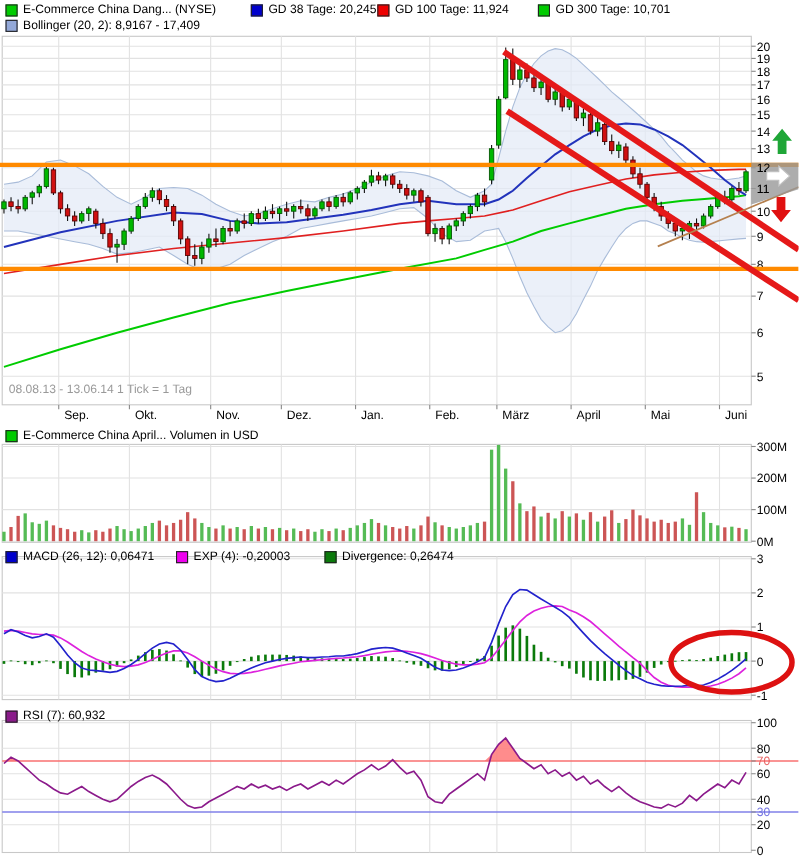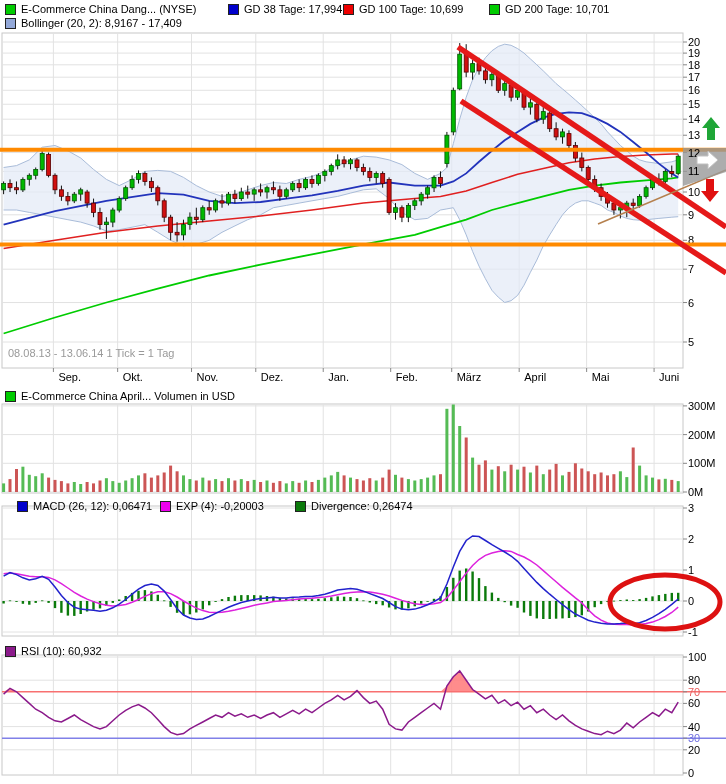--- a/index.html
+++ b/index.html
@@ -633,49 +633,49 @@
       <ellipse cx="665" cy="602" rx="55" ry="27" fill="none" stroke="#DD1111" stroke-width="5"></ellipse>
     </g>
 </svg>
 
 <div class="li" style="left:5px;top:3px">
   <span class="sq" style="background: rgb(0, 204, 0);"></span>
   <span>E-Commerce China Dang... (NYSE)</span>
 </div>
 <div class="li" style="left:228px;top:3px">
   <span class="sq" style="background: rgb(0, 0, 204);"></span>
-  <span>GD 38 Tage: 17,994</span>
+  <span>GD 38 Tage: 20,245</span>
 </div>
 <div class="li" style="left:343px;top:3px">
   <span class="sq" style="background: rgb(238, 0, 0);"></span>
-  <span>GD 100 Tage: 10,699</span>
+  <span>GD 100 Tage: 11,924</span>
 </div>
 <div class="li" style="left:489px;top:3px">
   <span class="sq" style="background: rgb(0, 204, 0);"></span>
-  <span>GD 200 Tage: 10,701</span>
+  <span>GD 300 Tage: 10,701</span>
 </div>
 <div class="li" style="left:5px;top:17px">
   <span class="sq" style="background: rgb(147, 168, 216);"></span>
   <span>Bollinger (20, 2): 8,9167 - 17,409</span>
 </div>
 
 <div class="li" style="left:5px;top:390px">
   <span class="sq" style="background: rgb(0, 204, 0);"></span>
   <span>E-Commerce China April... Volumen in USD</span>
 </div>
 
-<div class="li" style="left:17px;top:500px">
+<div class="li" style="left:5px;top:500px">
   <span class="sq" style="background: rgb(0, 0, 204);"></span>
   <span>MACD (26, 12): 0,06471</span>
 </div>
 <div class="li" style="left:160px;top:500px">
   <span class="sq" style="background: rgb(238, 0, 238);"></span>
   <span>EXP (4): -0,20003</span>
 </div>
 <div class="li" style="left:295px;top:500px">
   <span class="sq" style="background: rgb(11, 122, 11);"></span>
   <span>Divergence: 0,26474</span>
 </div>
 
 <div class="li" style="left:5px;top:645px">
   <span class="sq" style="background: rgb(139, 26, 139);"></span>
-  <span>RSI (10): 60,932</span>
+  <span>RSI (7): 60,932</span>
 </div>
 
 </body></html>

